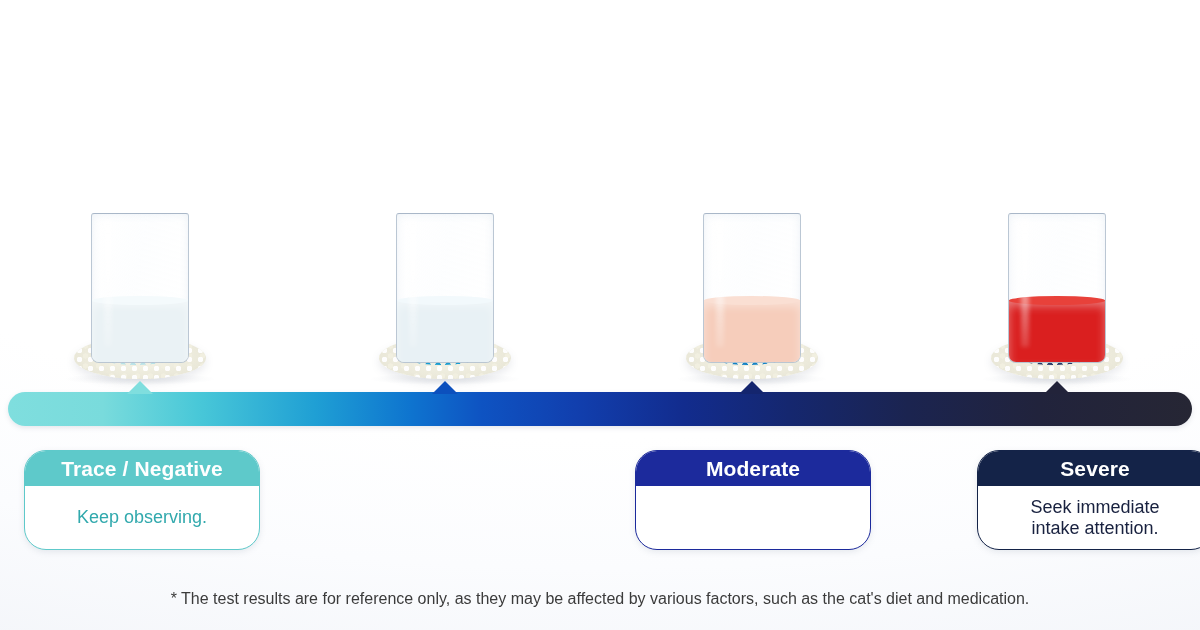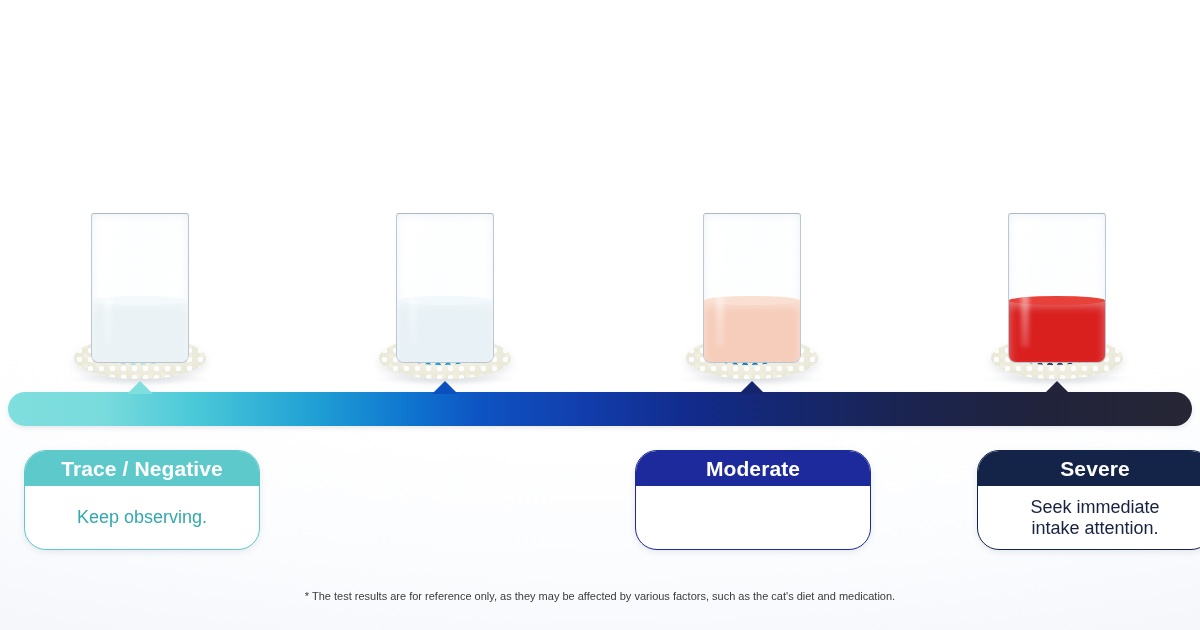--- a/index.html
+++ b/index.html
@@ -225,21 +225,21 @@
     white-space: pre-line;
   }
 
   
   .footnote {
     position: absolute;
     left: 0;
     top: 590px;
     width: 1200px;
     text-align: center;
-    font-size: 11px;
+    font-size: 16px;
     color: #3b3b3b;
   }
 </style>
 </head>
 <body>
 
 <div id="stage">
 
   <div class="beaker-row" style="top:195px;">
 

